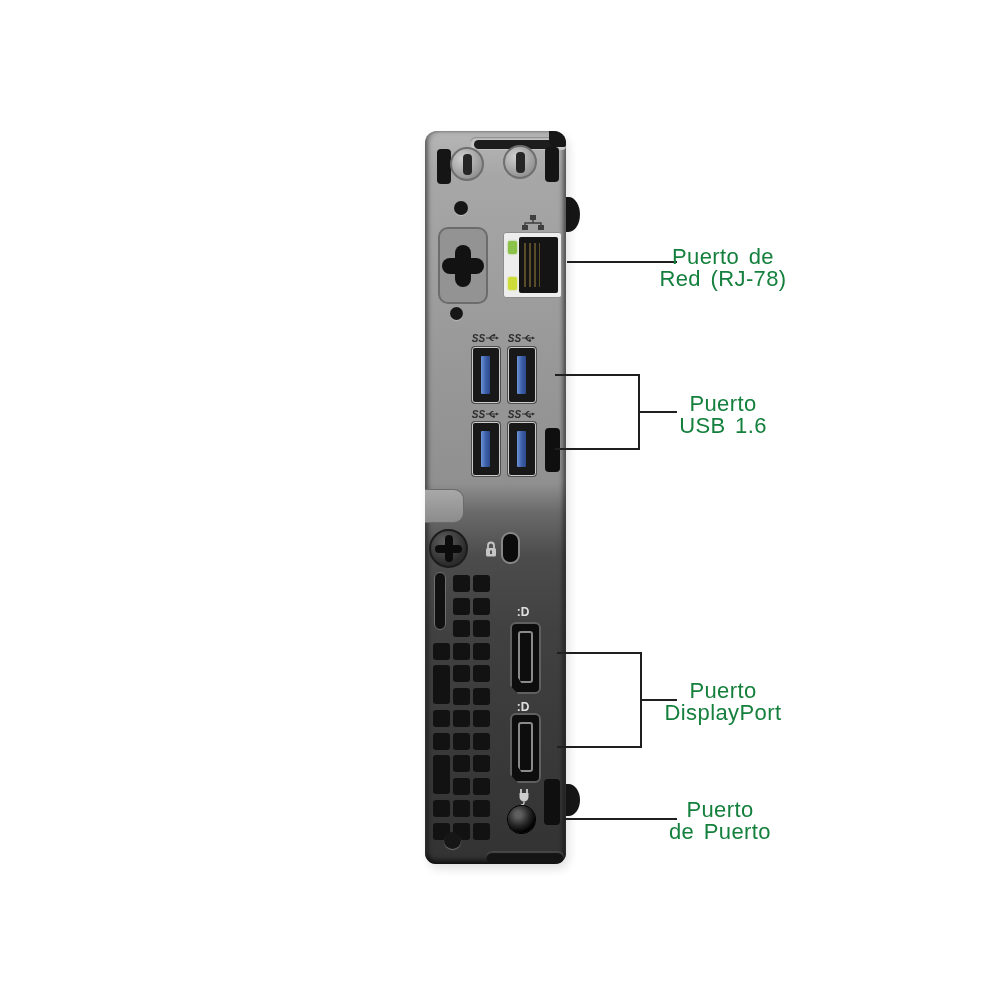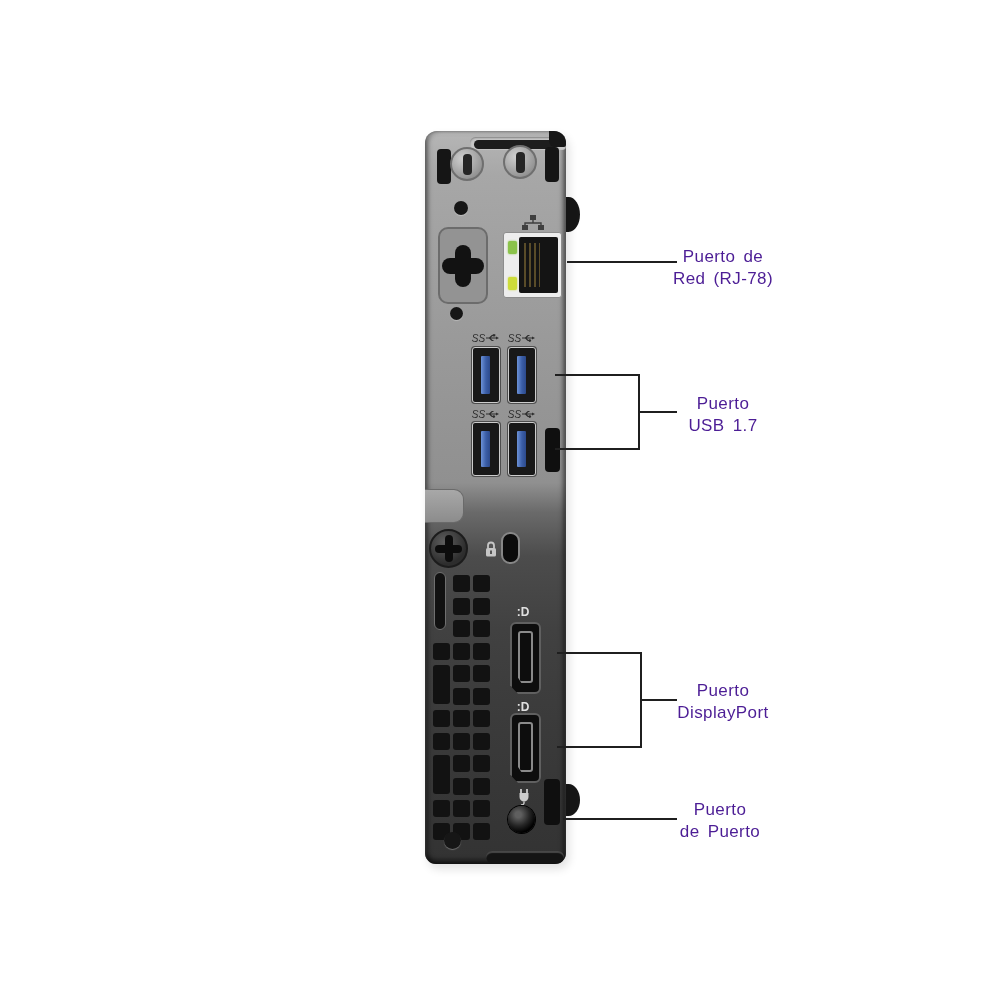--- a/index.html
+++ b/index.html
@@ -45,21 +45,21 @@
     background:repeating-linear-gradient(90deg,#6b5a2e 0 2px,transparent 2px 5px);opacity:.8;}
   .led{position:absolute;left:4px;width:9px;height:13px;border-radius:2px;}
   .led.green{top:8px;background:#8bc34a;box-shadow:0 0 2px #8bc34a;}
   .led.amber{top:44px;background:#cddc39;box-shadow:0 0 2px #cddc39;}
 
   
   .usb-port{width:28px;background:#181818;border:1px solid #cccccc;border-radius:3px;box-shadow:0 0 0 1px #4e4e4e;box-sizing:border-box;}
   .usb-port .tongue{position:absolute;left:50%;top:8px;width:9px;height:70%;margin-left:-5px;
     background:linear-gradient(90deg,#6c92d8,#3b5ea7 55%,#2c4a8c);border-radius:1px;}
   .usb-badge{display:flex;align-items:center;justify-content:center;gap:1px;
-    font-size:10px;font-style:italic;font-weight:normal;color:#2e2e2e;letter-spacing:0;}
+    font-size:10px;font-style:italic;font-weight:bold;color:#2e2e2e;letter-spacing:0;}
   .side-slot{background:#0f0f0f;border-radius:4px;}
 
   .tab-hook{left:0;top:358px;width:39px;height:34px;background:linear-gradient(180deg,#a8a8a8,#8c8c8c);border:1px solid #6a6a6a;border-left:none;border-radius:0 10px 10px 0;box-sizing:border-box;}
   .phillips{left:4px;top:398px;width:39px;height:39px;border-radius:50%;
     background:radial-gradient(circle at 38% 32%, #5e5e5e, #2d2d2d 68%);border:2px solid #1c1c1c;box-sizing:border-box;}
   .phillips .bar-h{position:absolute;left:50%;top:50%;width:27px;height:8px;margin:-4px 0 0 -13.5px;background:#0c0c0c;border-radius:4px;}
   .phillips .bar-v{position:absolute;left:50%;top:50%;width:8px;height:27px;margin:-13.5px 0 0 -4px;background:#0c0c0c;border-radius:4px;}
 
   .kensington{left:76px;top:401px;width:19px;height:32px;background:#0b0b0b;border:2px solid #878787;border-radius:9px;box-sizing:border-box;}
 
@@ -76,21 +76,21 @@
   
   .power-jack{left:83px;top:675px;width:27px;height:27px;border-radius:50%;
     background:radial-gradient(circle at 38% 32%, #5f5f5f 0 12%, #262626 45%, #000 72%);
     box-shadow:0 0 0 1px #000;}
   .foot{left:61px;top:720px;width:78px;height:12px;background:#141414;border-radius:7px;box-shadow:inset 0 2px 1px rgba(255,255,255,.22);}
 
   .edge-knob{background:#161616;border-radius:0 60% 60% 0 / 0 50% 50% 0;}
 
   
   .cline{background:#1f1f1f;}
-  .callout-label{width:150px;text-align:center;color:#4c1d95;font-size:17px;line-height:22px;letter-spacing:.4px;word-spacing:3px;}
+  .callout-label{width:150px;text-align:center;color:#15803d;font-size:22px;line-height:22px;letter-spacing:.4px;word-spacing:3px;}
 </style>
 </head>
 <body>
 
 <div id="stage">
 
   <div class="abs edge-knob" style="left:561px;top:197px;width:19px;height:35px;"></div>
   <div class="abs edge-knob" style="left:561px;top:784px;width:19px;height:32px;"></div>
 
   <div id="device" class="abs">
@@ -259,21 +259,21 @@
   <div class="abs cline" style="left:642px;top:699px;width:35px;height:2px;"></div>
 
   <div class="abs cline" style="left:563px;top:818px;width:114px;height:2px;"></div>
 
   <div class="abs callout-label" style="left:648px;top:246px;">
     <div>Puerto de</div>
     <div>Red (RJ-78)</div>
   </div>
   <div class="abs callout-label" style="left:648px;top:393px;">
     <div>Puerto</div>
-    <div>USB 1.7</div>
+    <div>USB 1.6</div>
   </div>
   <div class="abs callout-label" style="left:648px;top:680px;">
     <div>Puerto</div>
     <div>DisplayPort</div>
   </div>
   <div class="abs callout-label" style="left:645px;top:799px;">
     <div>Puerto</div>
     <div>de Puerto</div>
   </div>
 

